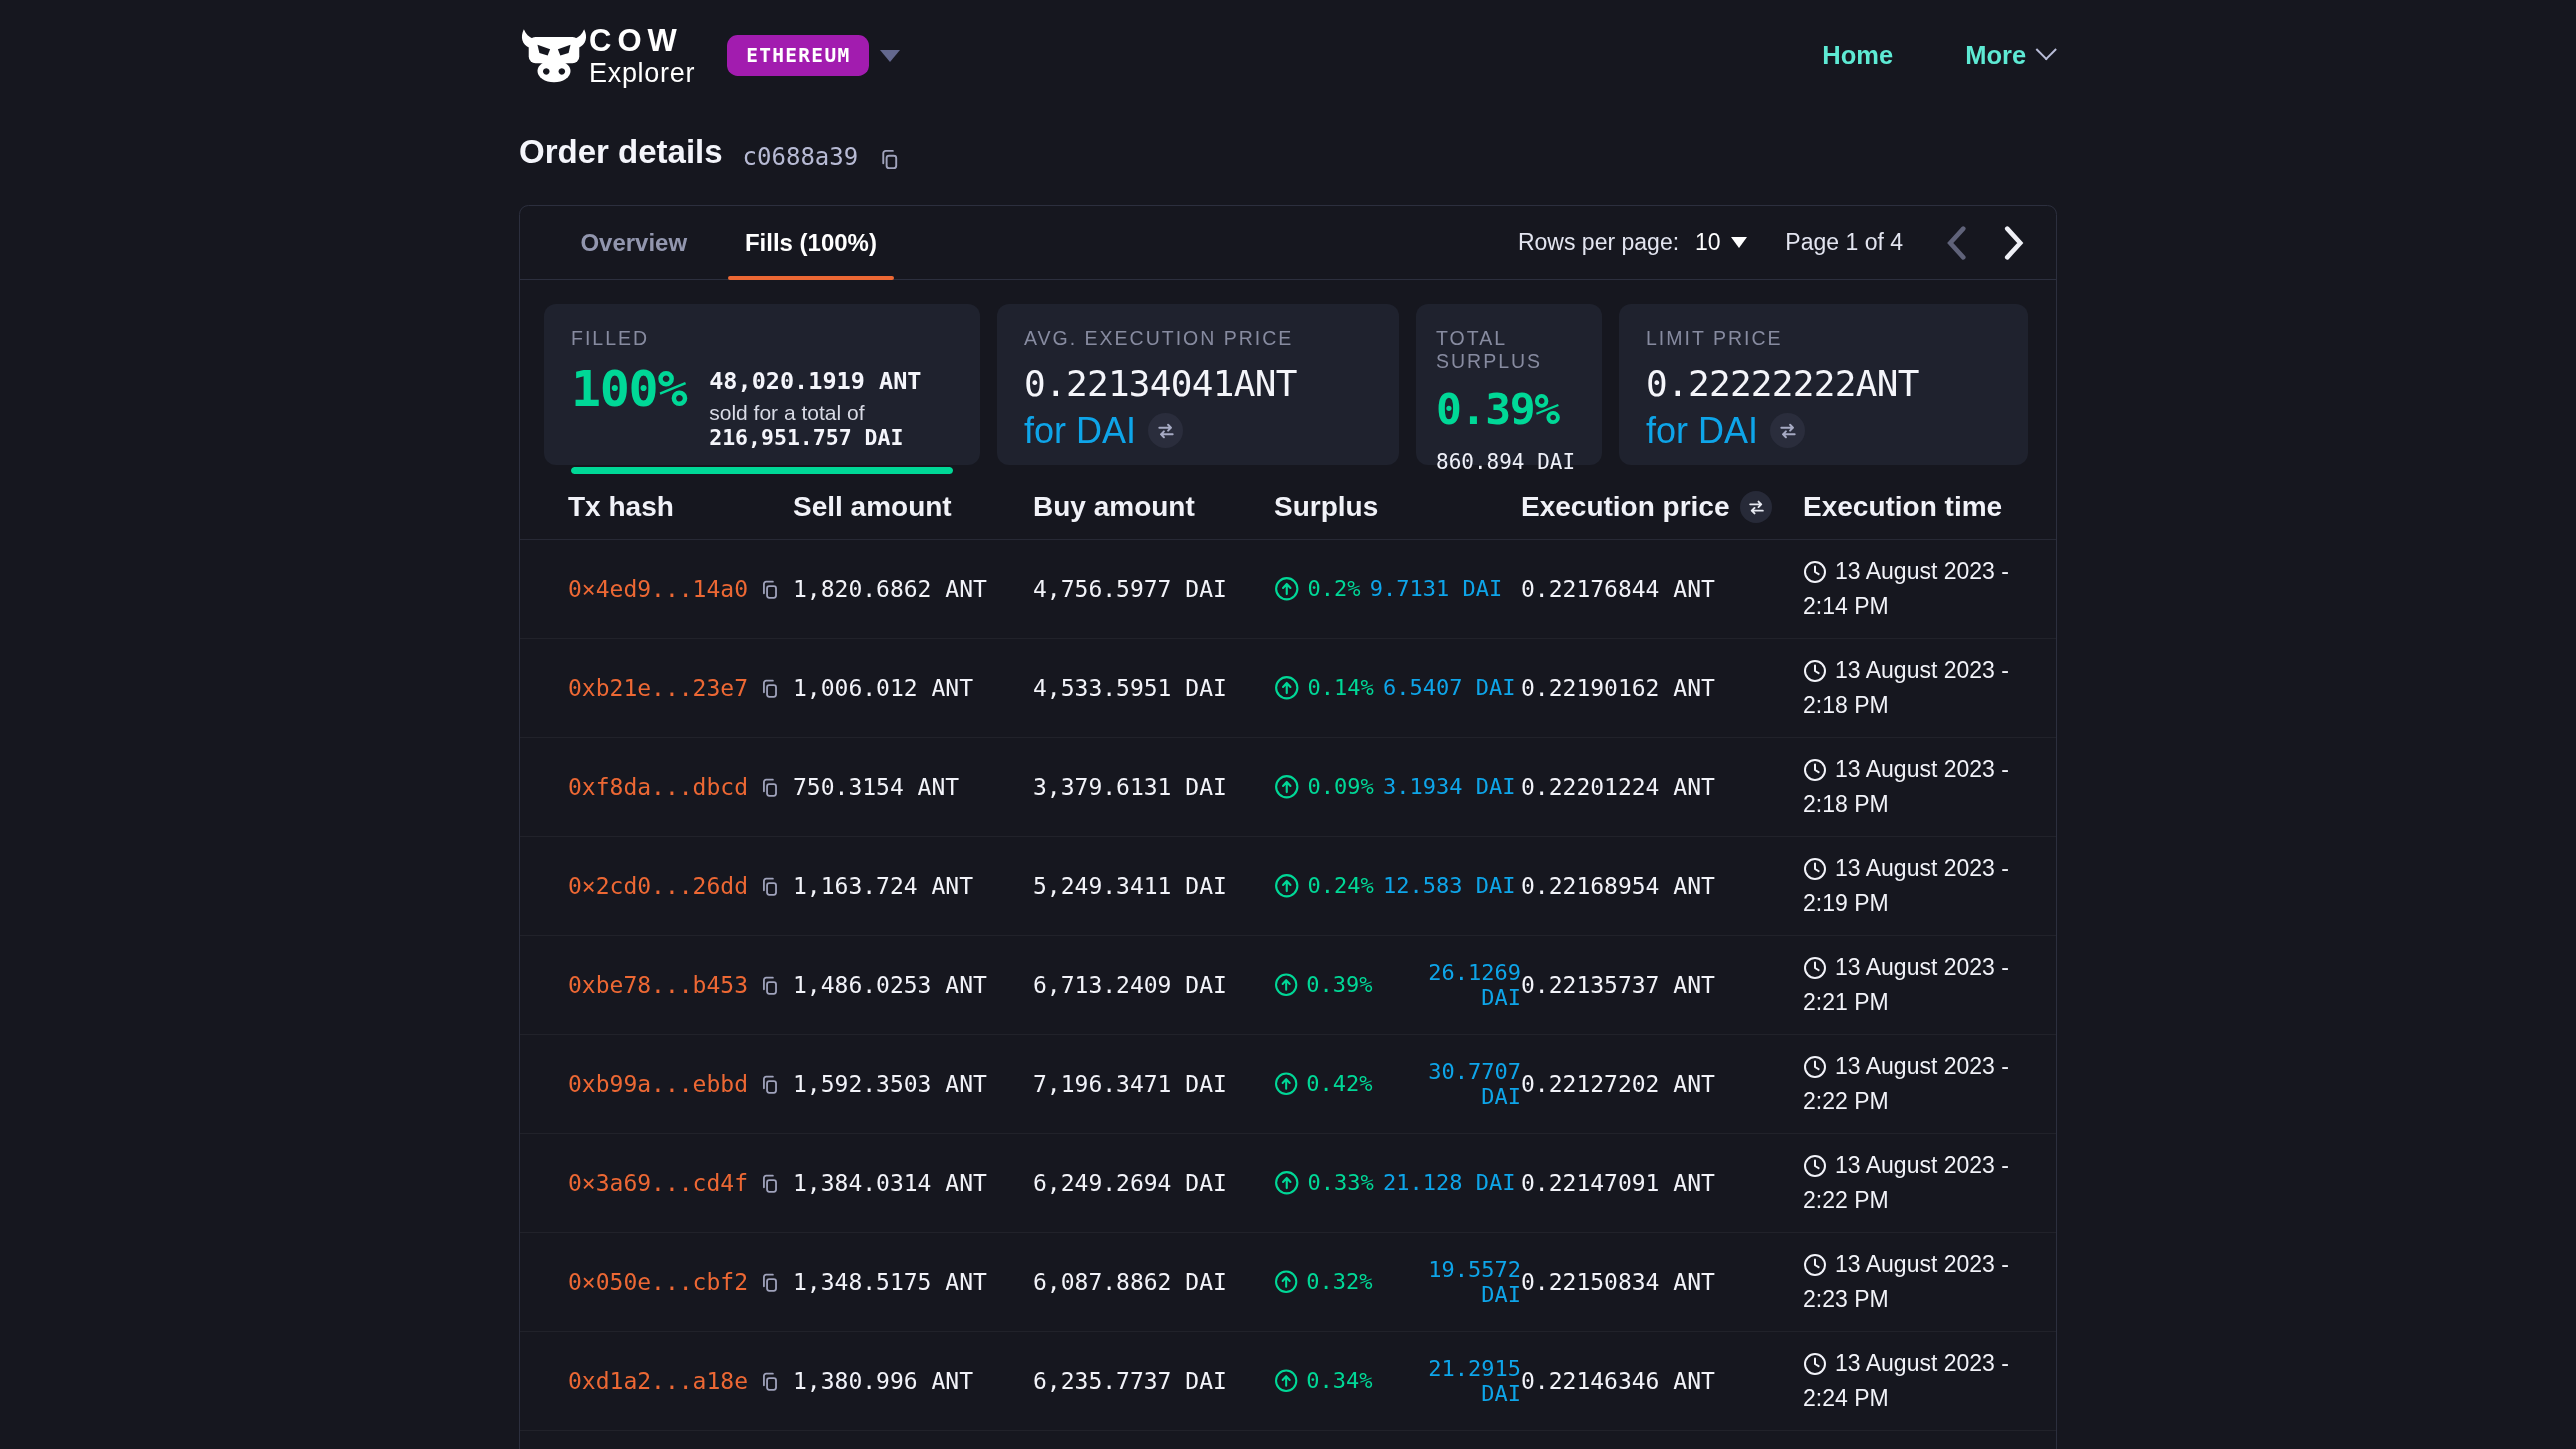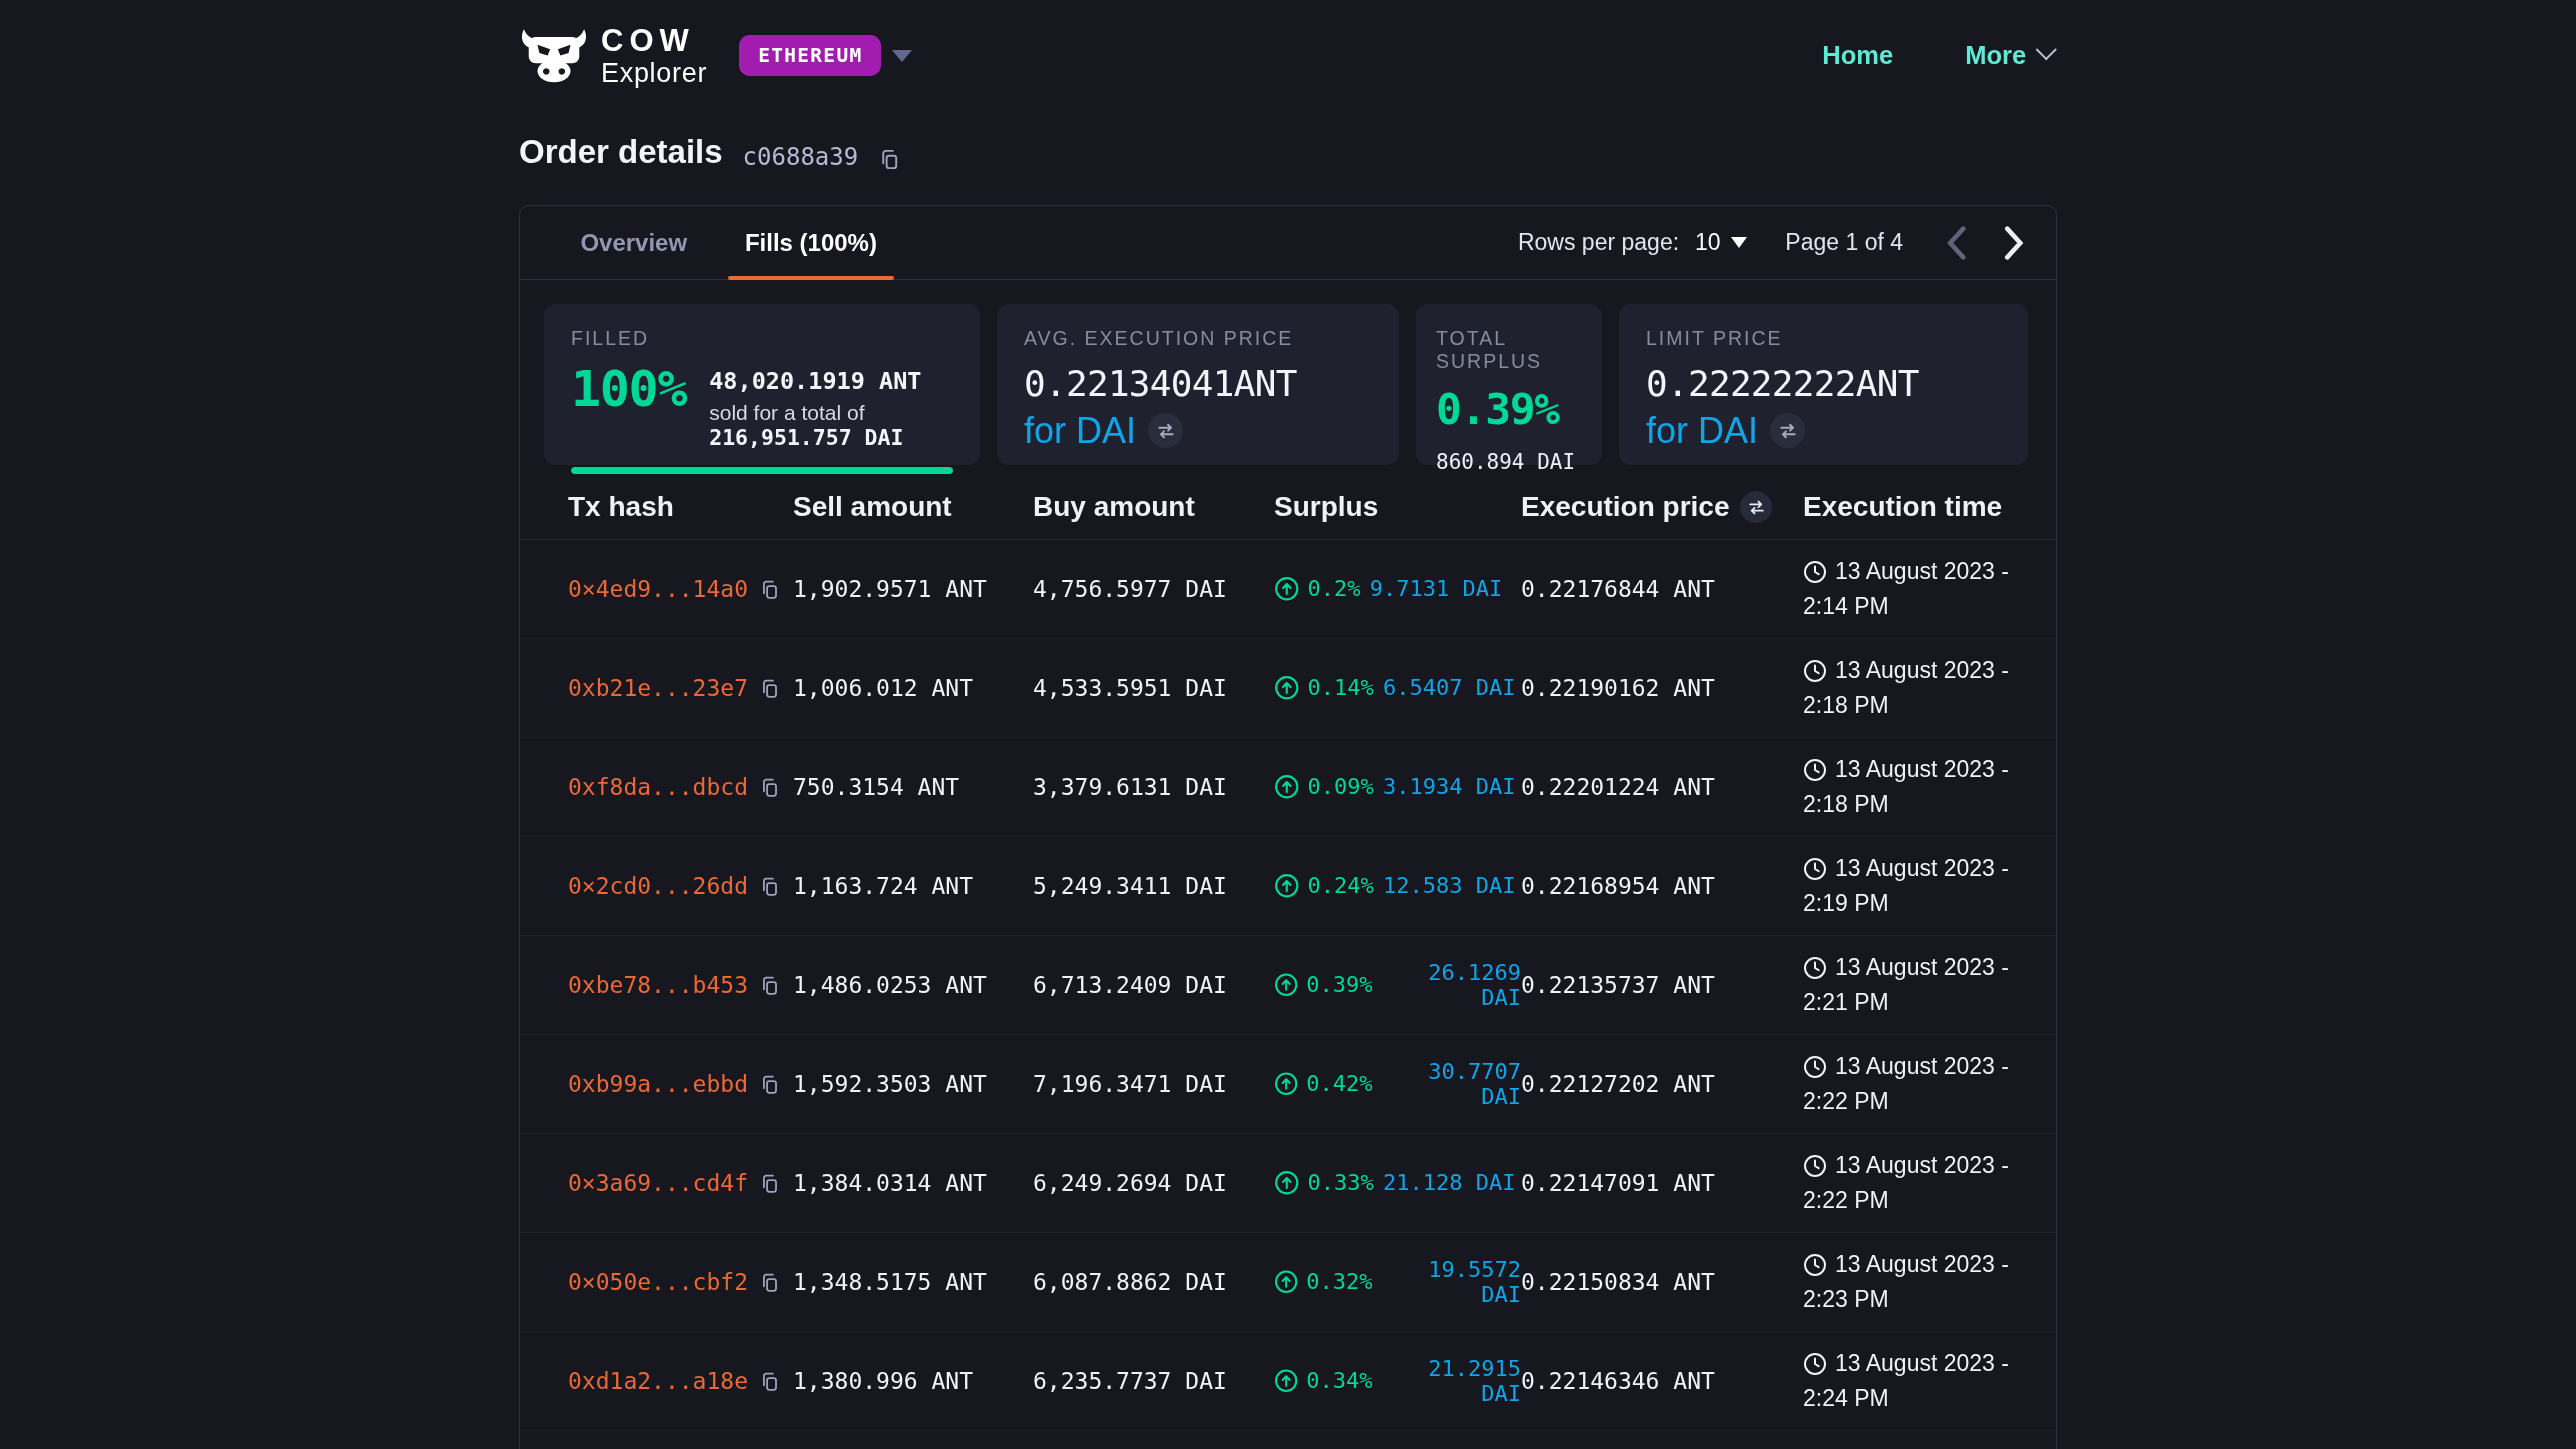--- a/index.html
+++ b/index.html
@@ -6,21 +6,21 @@
   html,body { width:2576px; height:1449px; overflow:hidden; }
   body {
     background:#16171F;
     color:#EDEEF5;
     font-family:"Liberation Sans", sans-serif;
   }
   .container { width:1538px; margin:0 auto; }
 
   
   .topbar { display:flex; align-items:center; padding-top:24px; height:87px; }
-  .logo-group { display:flex; align-items:center; gap:12px; }
+  .logo-group { display:flex; align-items:center; gap:0; }
   .cow-svg { width:70px; height:55px; display:block; }
   .logo-text { display:flex; flex-direction:column; line-height:1; }
   .logo-cow { font-weight:bold; font-size:31px; letter-spacing:6px; color:#FFFFFF; }
   .logo-explorer { font-size:27px; font-weight:normal; color:#FFFFFF; margin-top:4px; letter-spacing:0.7px; }
   .badge-wrap { display:flex; align-items:center; margin-left:32px; gap:10.7px; cursor:pointer; }
   .net-badge {
     background:#a21caf; color:#FFFFFF; font-weight:bold; font-size:19.5px;
     letter-spacing:1.3px; padding:9.4px 19px; border-radius:10.7px;
     font-family:"DejaVu Sans Mono", monospace;
   }
@@ -239,21 +239,21 @@
   <div class="grid-row trow">
     <div class="hash-cell">
       <a class="hash-link">0×4ed9...14a0</a>
       <button class="copy-btn">
         <svg width="21.5" height="21.5" viewBox="0 0 24 24" fill="none" stroke="#A0A3BC" stroke-width="2" stroke-linecap="round" stroke-linejoin="round">
           <rect x="9" y="8" width="10" height="13" rx="2.5"></rect>
           <path d="M5.5 16 V5.5 A2.5 2.5 0 0 1 8 3 h7.5"></path>
         </svg>
       </button>
     </div>
-    <div class="num">1,902.9571 ANT</div>
+    <div class="num">1,820.6862 ANT</div>
     <div class="num">4,756.5977 DAI</div>
     <div class="surplus-cell">
       <svg width="25.5" height="25.5" viewBox="0 0 24 24" fill="none" stroke="#00D897" stroke-width="2" stroke-linecap="round" stroke-linejoin="round">
         <circle cx="12" cy="12" r="10"></circle>
         <path d="M12 17 V8 M8.5 11.2 L12 7.5 L15.5 11.2"></path>
       </svg>
       <span class="surplus-pct">0.2%</span>
       <span class="surplus-val">9.7131 DAI</span>
     </div>
     <div class="num">0.22176844 ANT</div>

